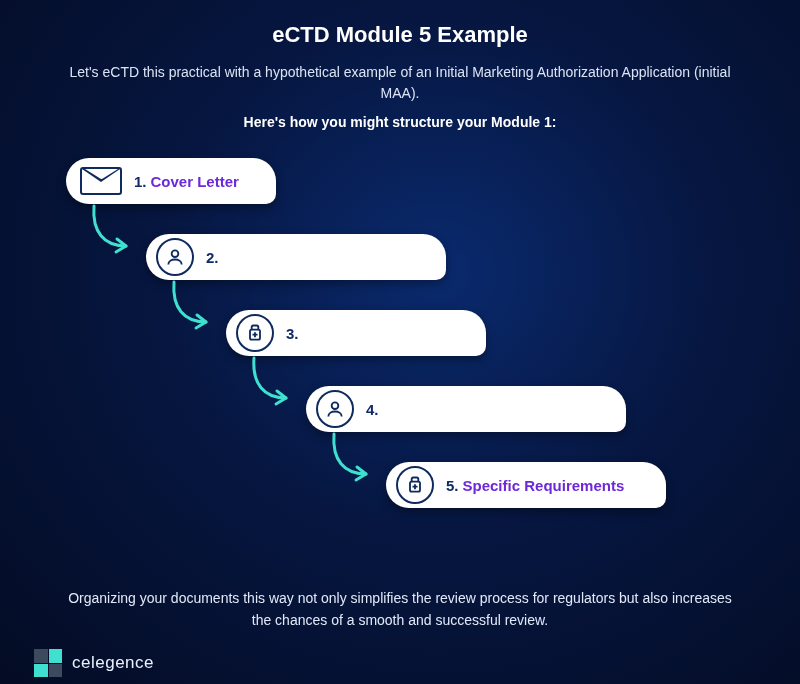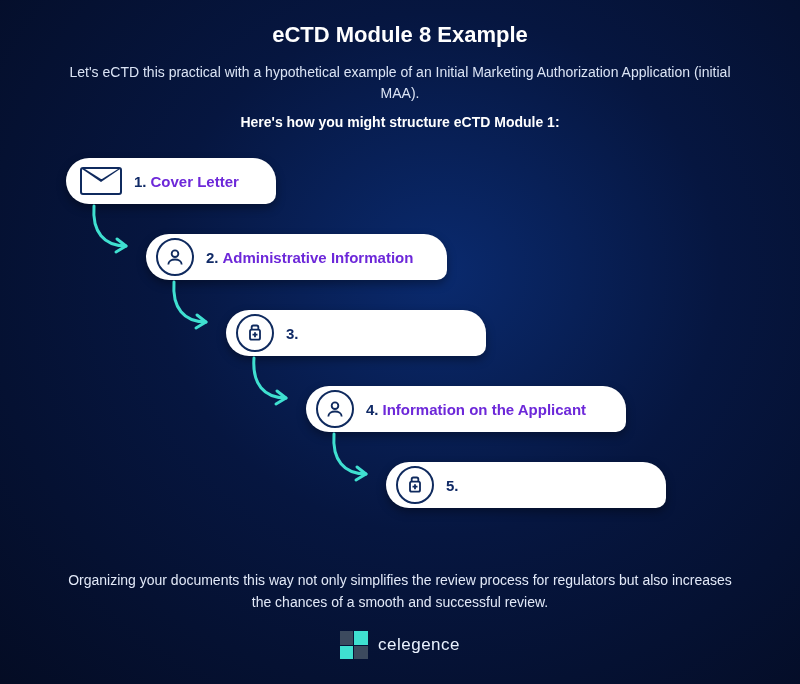--- a/index.html
+++ b/index.html
@@ -83,48 +83,47 @@
   .arrow {
     position: absolute;
     width: 50px; height: 54px;
   }
   .arrow svg { width: 100%; height: 100%; overflow: visible; }
   .footer {
     text-align: center;
     font-size: 14px;
     line-height: 1.55;
     color: #e2e9f8;
-    margin: 6px auto 18px auto;
+    margin: 24px auto 18px auto;
     max-width: 680px;
   }
   .brand {
     display: flex;
     align-items: center;
-    justify-content: center;
     gap: 10px;
   }
   .brand-mark {
     width: 28px; height: 28px;
     display: grid;
     grid-template-columns: 1fr 1fr;
     grid-template-rows: 1fr 1fr;
     gap: 1px;
   }
   .brand-mark span:nth-child(1){ background:#3c4a5e; }
   .brand-mark span:nth-child(2){ background:#3fe0d0; }
   .brand-mark span:nth-child(3){ background:#3fe0d0; }
   .brand-mark span:nth-child(4){ background:#3c4a5e; }
   .brand-name { font-size: 17px; letter-spacing: 0.5px; color:#eaf2ff; font-weight: 400; }
 </style>
 </head>
 <body>
 
-<div class="title">eCTD Module 8 Example</div>
+<div class="title">eCTD Module 5 Example</div>
 <div class="intro">Let's eCTD this practical with a hypothetical example of an Initial Marketing Authorization Application (initial MAA).</div>
-<div class="subhead">Here's how you might structure eCTD Module 1:</div>
+<div class="subhead">Here's how you might structure your Module 1:</div>
 
 <div class="steps">
 
   <div class="pill" style="left:32px; top:4px; min-width:210px;">
     <div class="icon-envelope"></div>
     <span class="num">1.</span>
     <span class="lbl">Cover Letter</span>
   </div>
 
   <div class="arrow" style="left:52px; top:50px;">
@@ -135,21 +134,20 @@
   </div>
 
   <div class="pill" style="left:112px; top:80px; min-width:300px;">
     <div class="icon-wrap">
       <svg width="20" height="20" viewBox="0 0 24 24" fill="none" stroke="#0f2a5e" stroke-width="2.2">
           <circle cx="12" cy="8" r="4"></circle>
           <path d="M4 21c0-4 4-6 8-6s8 2 8 6"></path>
         </svg>
     </div>
     <span class="num">2.</span>
-    <span class="lbl">Administrative Information</span>
   </div>
 
   <div class="arrow" style="left:132px; top:126px;">
     <svg viewBox="0 0 50 54">
         <path d="M8 2 C 6 28, 18 42, 40 42" fill="none" stroke="#3fe0d0" stroke-width="3" stroke-linecap="round"></path>
         <path d="M40 42 l-9 -7 M40 42 l-10 6" fill="none" stroke="#3fe0d0" stroke-width="3" stroke-linecap="round"></path>
       </svg>
   </div>
 
   <div class="pill" style="left:192px; top:156px; min-width:260px;">
@@ -171,39 +169,39 @@
   </div>
 
   <div class="pill" style="left:272px; top:232px; min-width:320px;">
     <div class="icon-wrap">
       <svg width="20" height="20" viewBox="0 0 24 24" fill="none" stroke="#0f2a5e" stroke-width="2.2">
           <circle cx="12" cy="8" r="4"></circle>
           <path d="M4 21c0-4 4-6 8-6s8 2 8 6"></path>
         </svg>
     </div>
     <span class="num">4.</span>
-    <span class="lbl">Information on the Applicant</span>
   </div>
 
   <div class="arrow" style="left:292px; top:278px;">
     <svg viewBox="0 0 50 54">
         <path d="M8 2 C 6 28, 18 42, 40 42" fill="none" stroke="#3fe0d0" stroke-width="3" stroke-linecap="round"></path>
         <path d="M40 42 l-9 -7 M40 42 l-10 6" fill="none" stroke="#3fe0d0" stroke-width="3" stroke-linecap="round"></path>
       </svg>
   </div>
 
   <div class="pill" style="left:352px; top:308px; min-width:280px;">
     <div class="icon-wrap">
       <svg width="20" height="20" viewBox="0 0 24 24" fill="none" stroke="#0f2a5e" stroke-width="2.2">
           <rect x="6" y="8" width="12" height="12" rx="2"></rect>
           <path d="M8 8V5a2 2 0 0 1 2-2h4a2 2 0 0 1 2 2v3"></path>
           <path d="M12 11v6M9 14h6"></path>
         </svg>
     </div>
     <span class="num">5.</span>
+    <span class="lbl">Specific Requirements</span>
   </div>
 
 </div>
 
 <div class="footer">Organizing your documents this way not only simplifies the review process for regulators but also increases the chances of a smooth and successful review.</div>
 
 <div class="brand">
   <div class="brand-mark">
       <span></span>
       <span></span>

